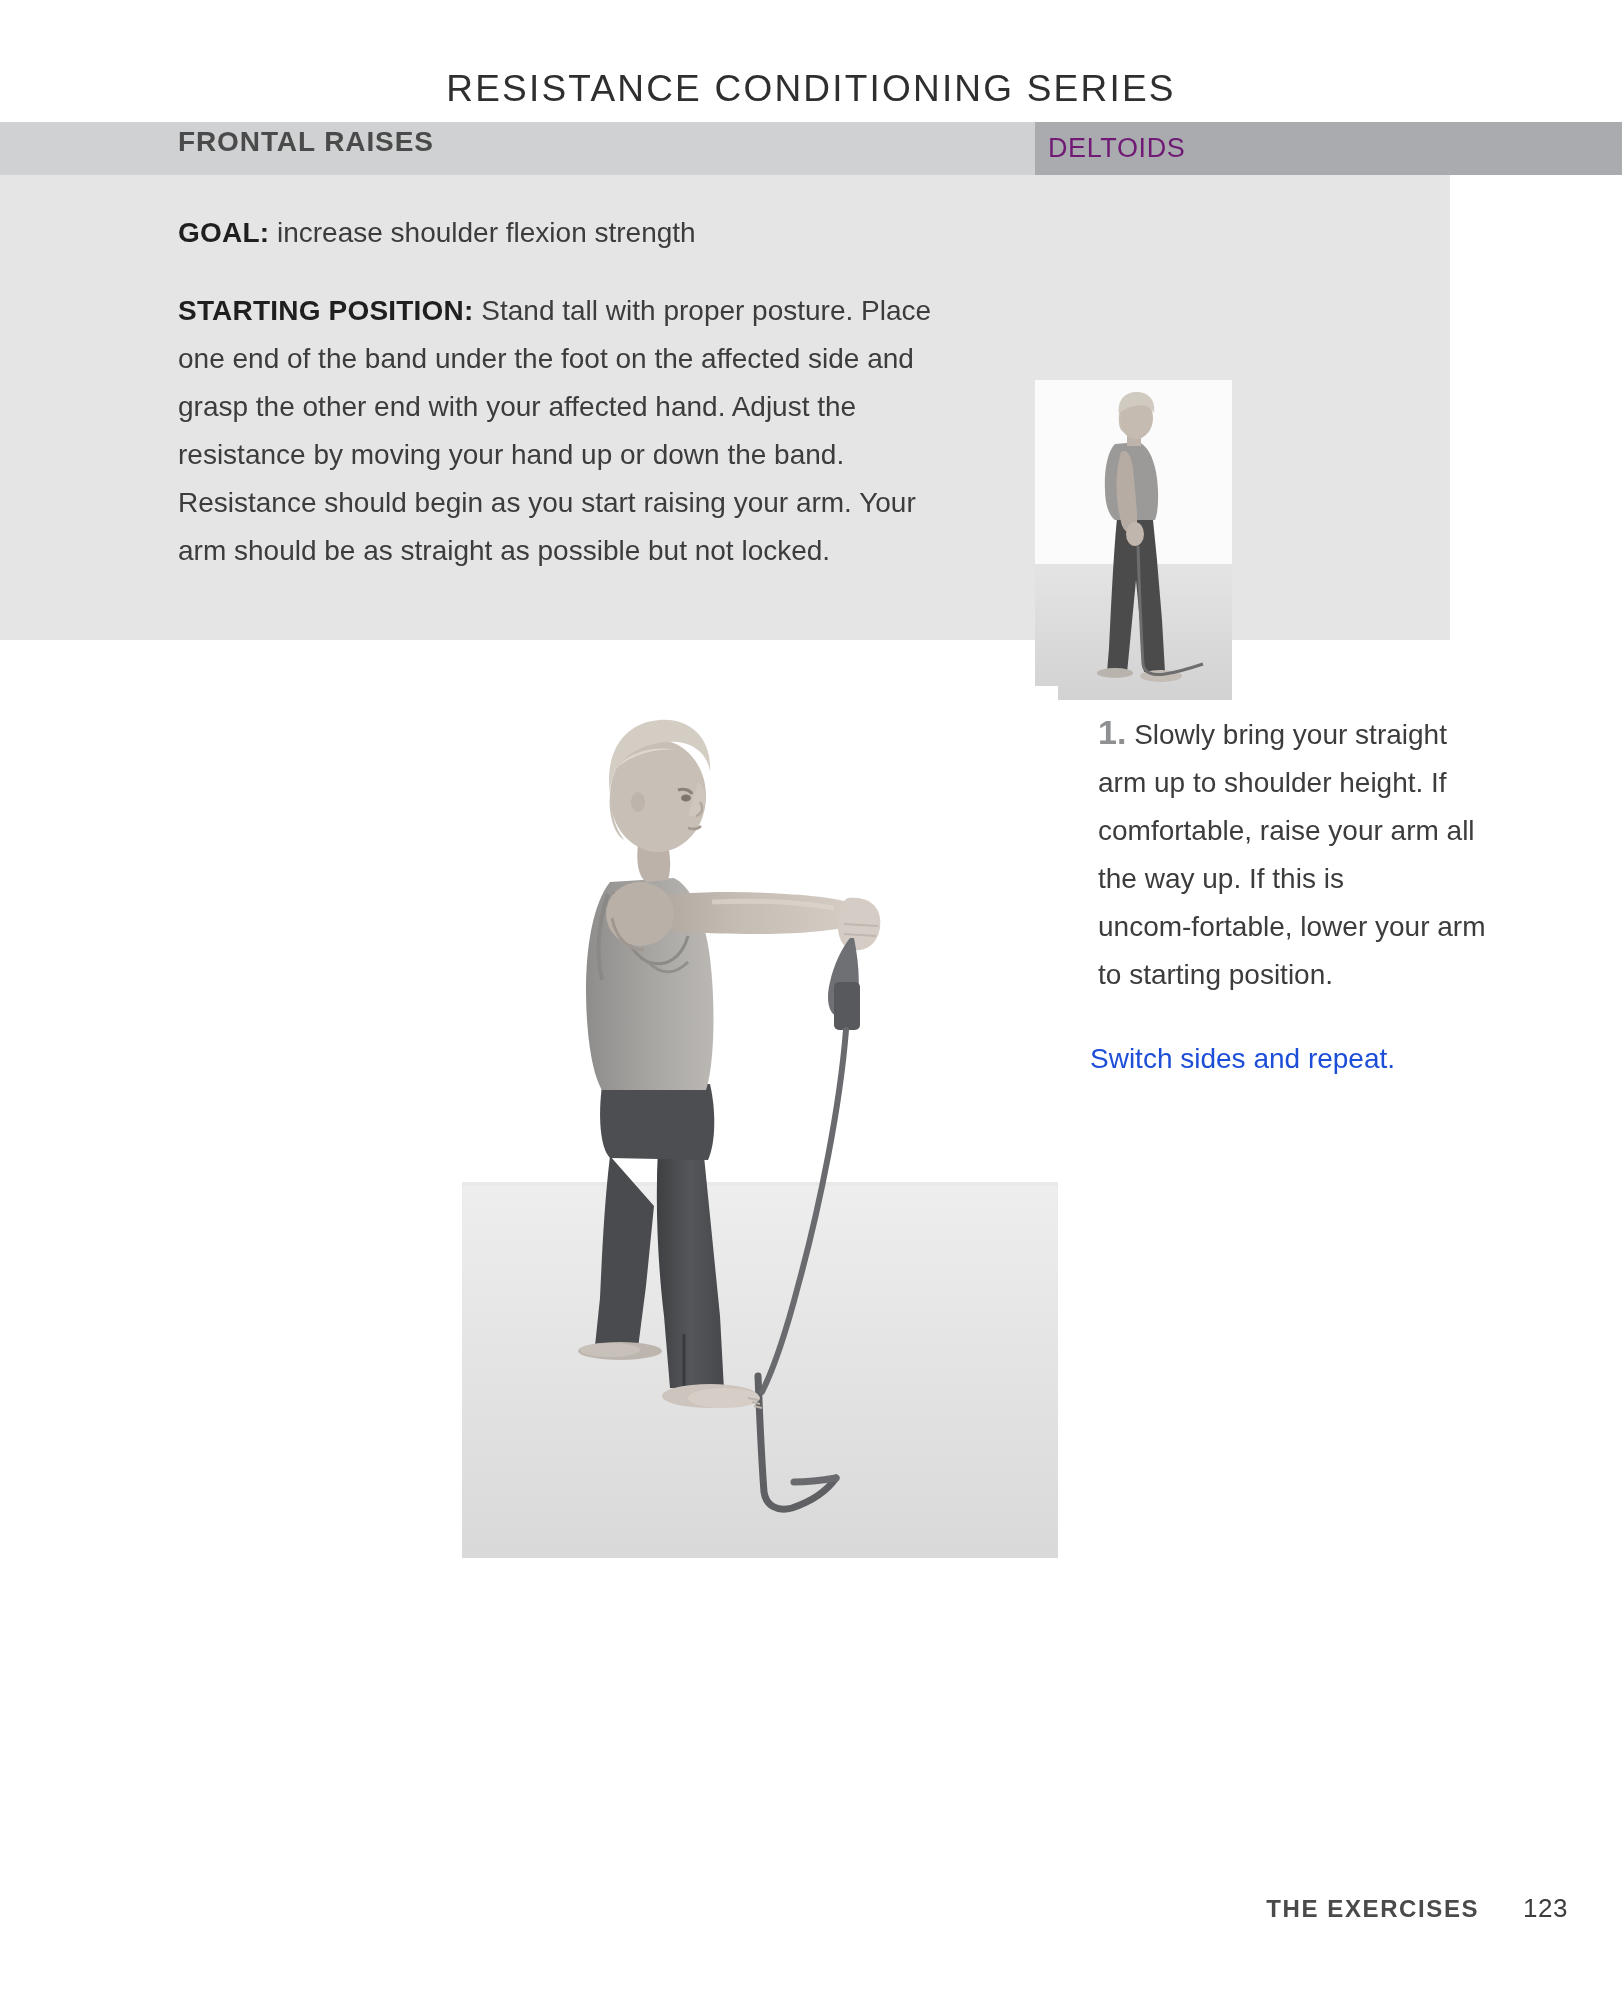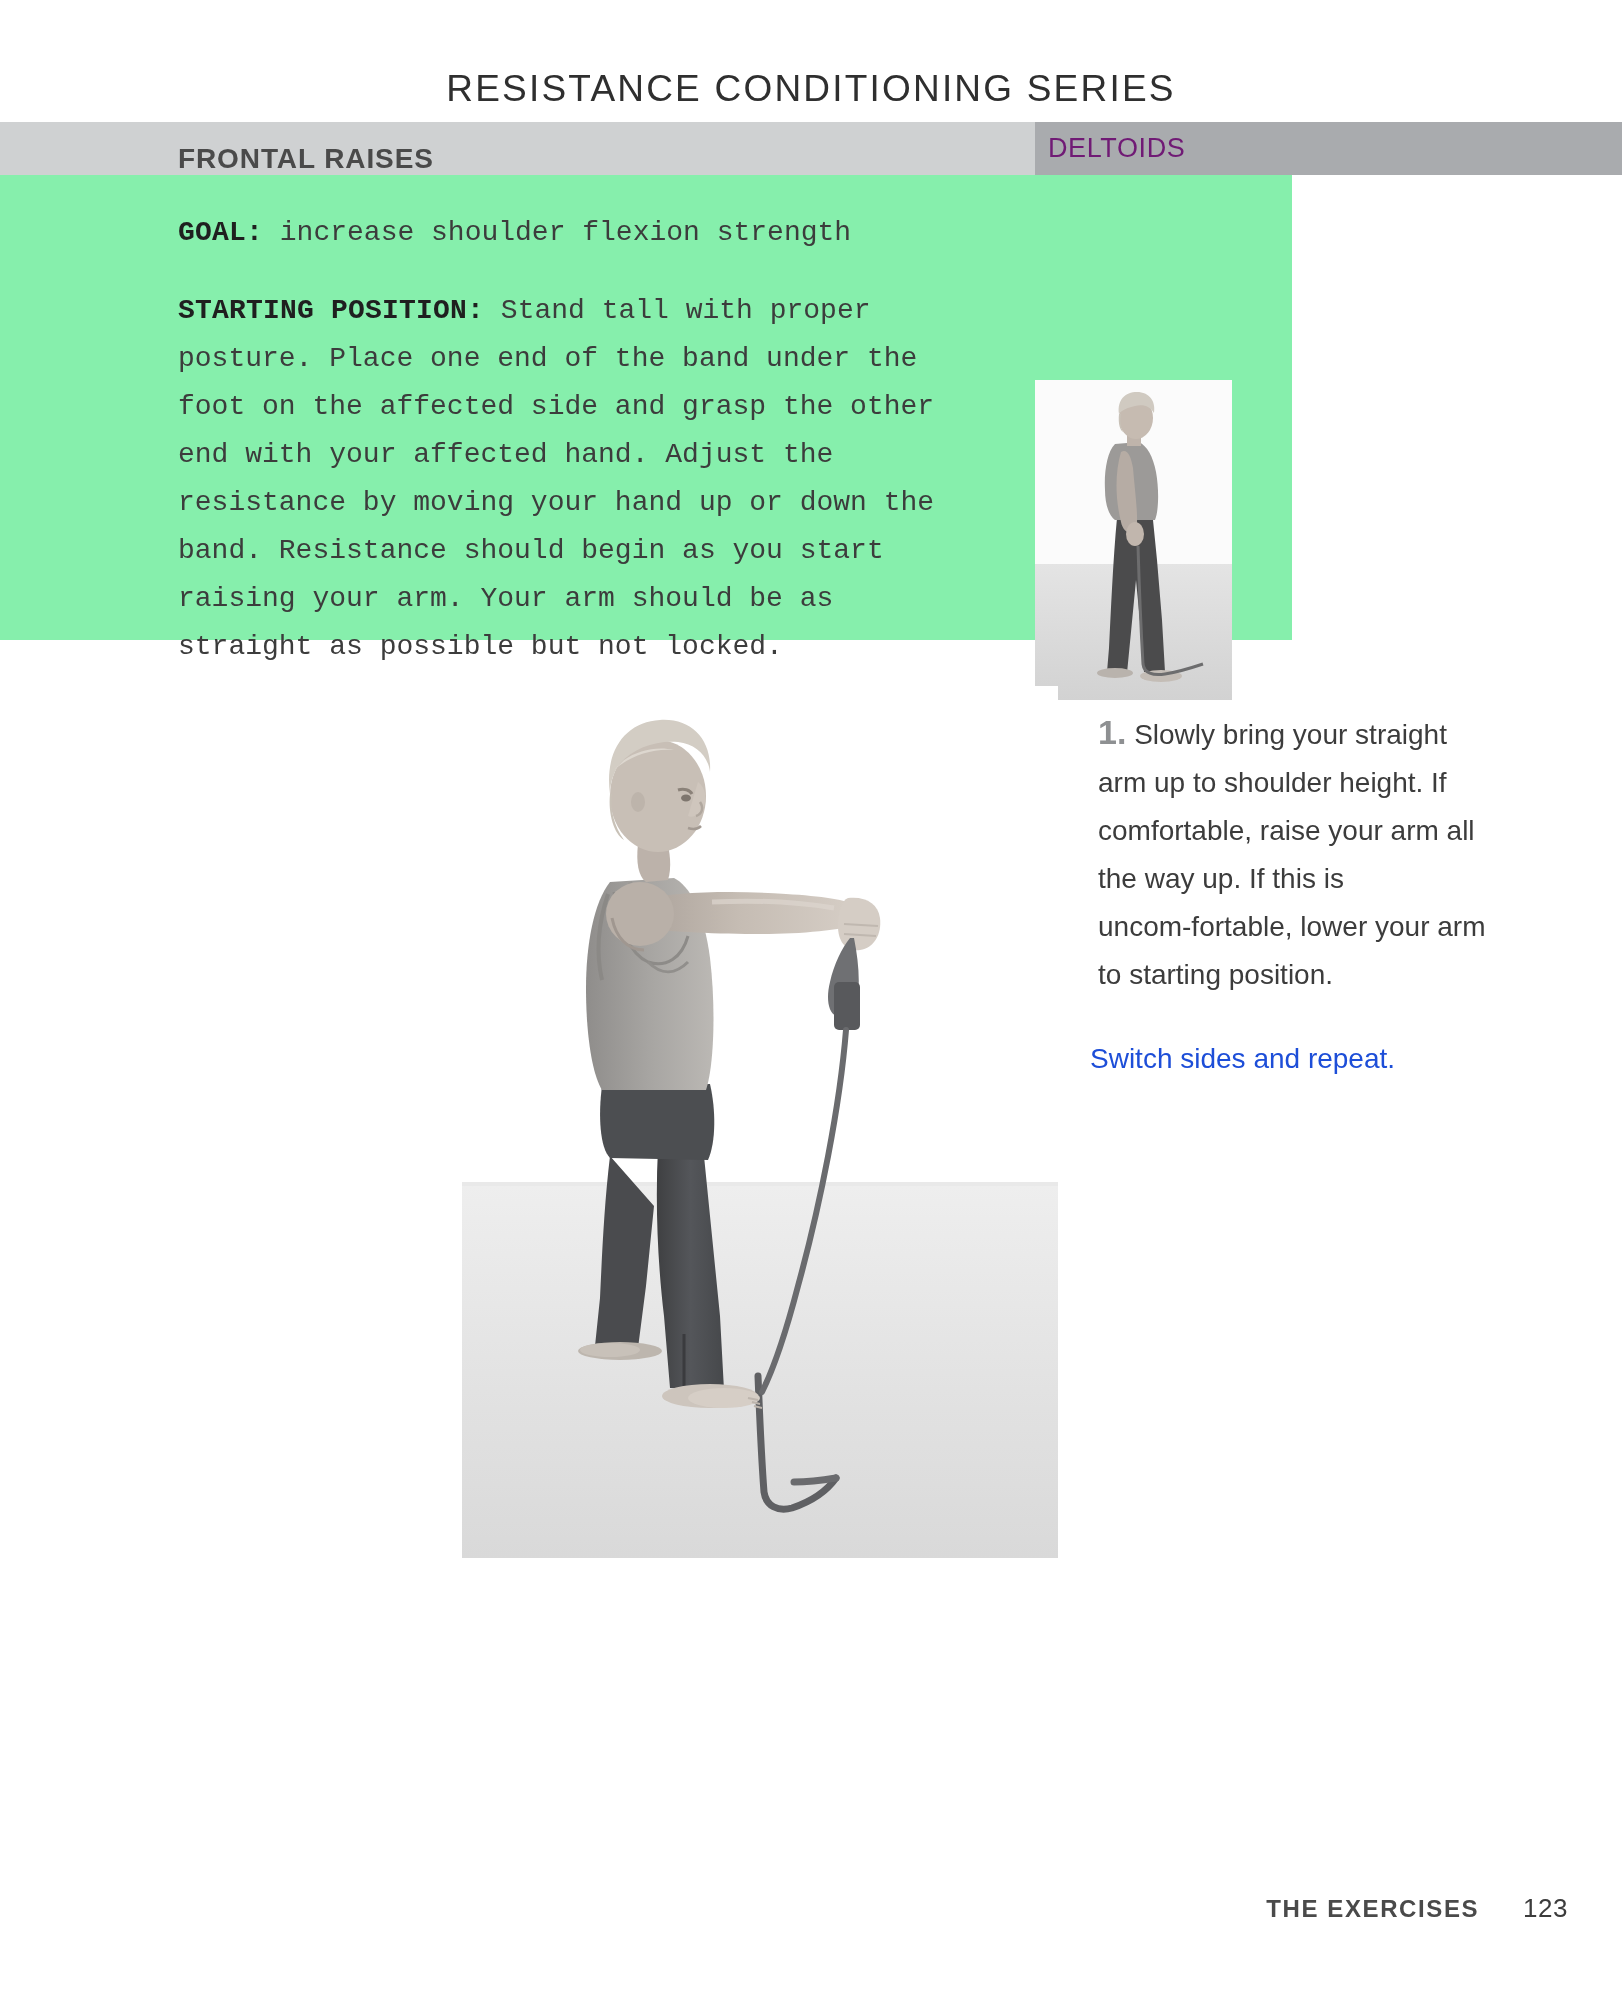--- a/index.html
+++ b/index.html
@@ -47,21 +47,21 @@
   }
   .header-band-right {
     position: absolute;
     top: 0; left: 1035px;
     width: 587px;
     height: 53px;
     background: #a9abae;
   }
   .exercise-name {
     position: absolute;
-    top: 21px;
+    top: 4px;
     left: 178px;
     font-size: 28px;
     font-weight: bold;
     letter-spacing: 0.9px;
     color: #4a4a4a;
     white-space: nowrap;
   }
   .muscle-group {
     position: absolute;
     top: 11px;
@@ -71,24 +71,23 @@
     letter-spacing: 0.6px;
     color: #701a75;
     white-space: nowrap;
   }
 
   
   .intro-panel {
     position: absolute;
     top: 175px;
     left: 0;
-    width: 1292px;
+    width: 1450px;
     height: 465px;
-    background: #86efac;
-    font-family: Liberation Mono, monospace;
+    background: #e5e5e5;
   }
   .intro-text {
     position: absolute;
     top: 34px;
     left: 178px;
     width: 770px;
   }
   .intro-goal {
     font-size: 28px;
     font-weight: 300;

